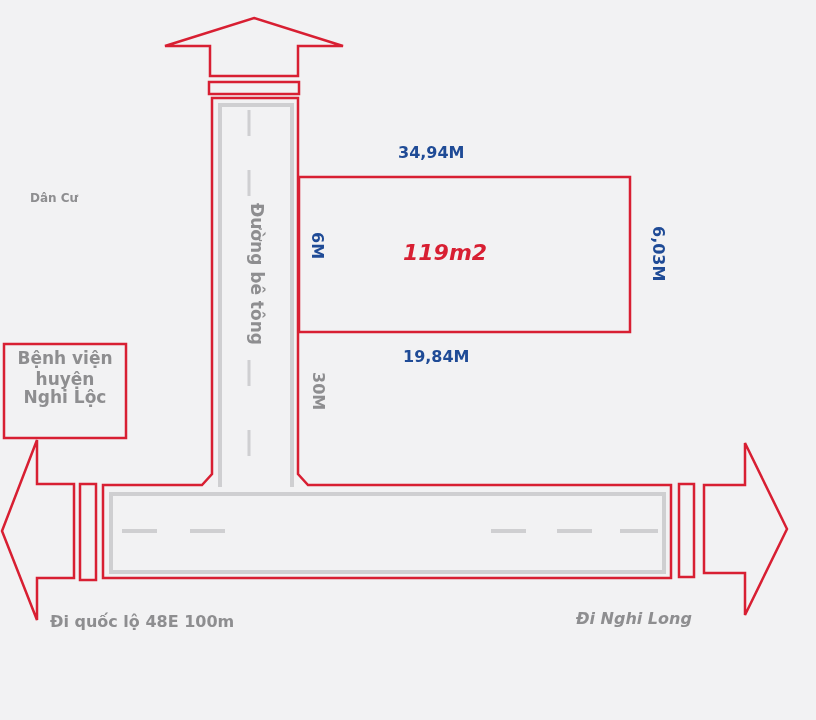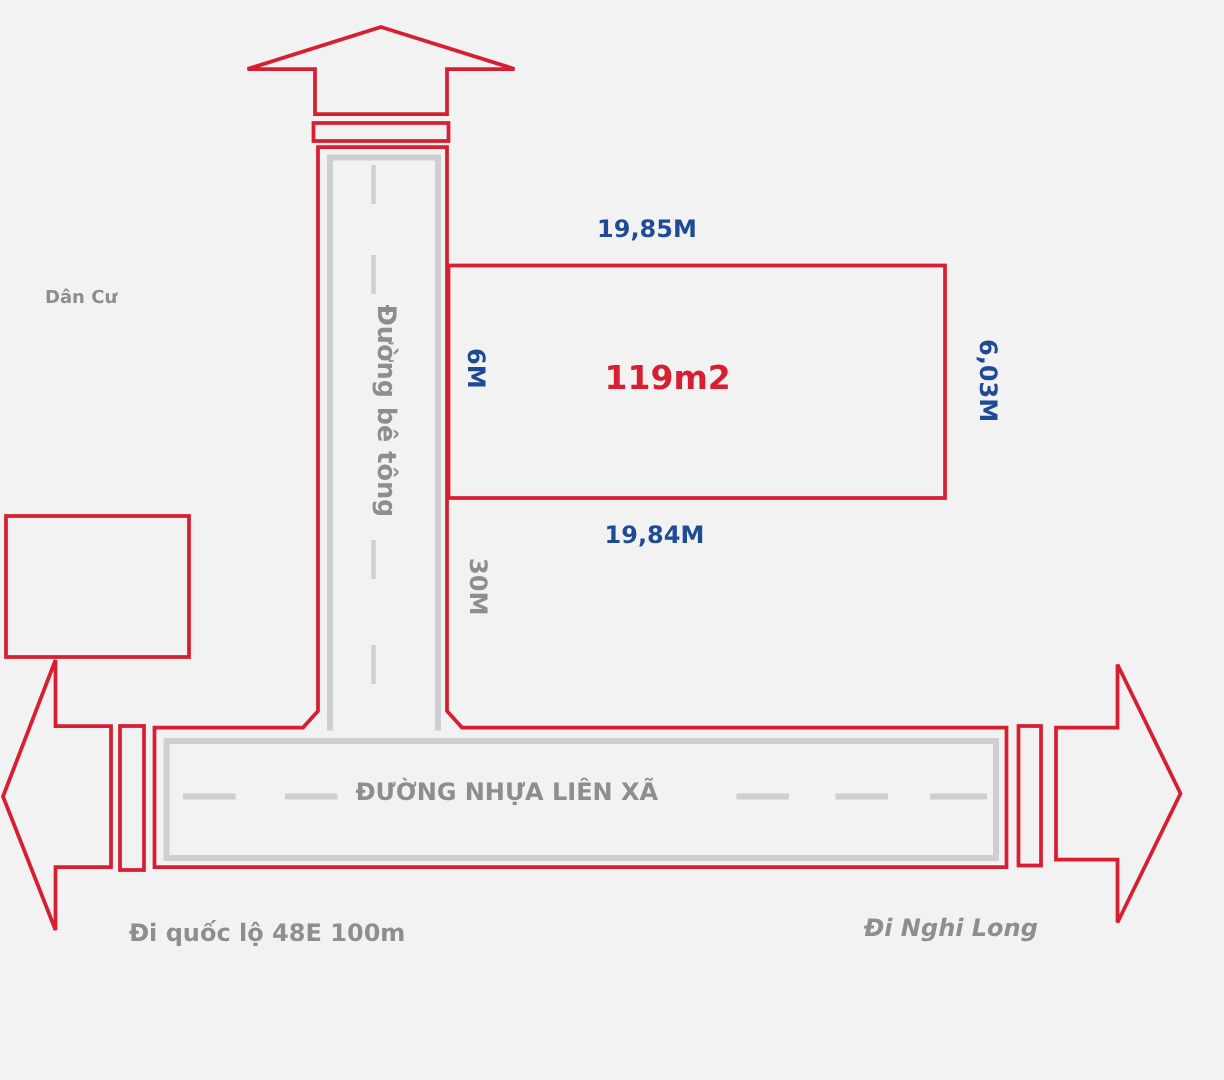--- a/index.html
+++ b/index.html
@@ -6,21 +6,21 @@
     body {
       width: 816px; height: 720px; overflow: hidden;
       background: #f2f2f3;
       font-family: "DejaVu Sans", "Liberation Sans", sans-serif;
     }
     .canvas { position: relative; width: 816px; height: 720px; }
     svg.diagram { position: absolute; left: 0; top: 0; }
     .lbl { position: absolute; white-space: nowrap; font-weight: bold; line-height: 1; }
     .gray { color: #8e8e90; }
     .blue { color: #1f4b96; }
-    .red  { color: #d81f32; }
+    .red  { color: #d81f32; font-style: italic; }
     .rot90 { transform-origin: left top; transform: rotate(90deg); }
   </style>
 </head>
 <body>
 
 <div class="canvas">
   <svg class="diagram" width="816" height="720" viewBox="0 0 816 720">
     <g fill="none" stroke-linejoin="miter">
 
       <polygon points="254,18 343,46 298,46 298,76 210,76 210,46 165,46" stroke="#d81f32" stroke-width="2.5"></polygon>
@@ -56,30 +56,34 @@
       <rect x="299" y="177" width="331" height="155" stroke="#d81f32" stroke-width="2.5"></rect>
 
       <rect x="4" y="344" width="122" height="94" stroke="#d81f32" stroke-width="2.5"></rect>
     </g>
   </svg>
 
   <span class="lbl gray" style="left:30px; top:192px; font-size:12px;">Dân Cư</span>
 
   <span class="lbl gray rot90" style="left:265px; top:203px; font-size:17px; font-weight:bold;">Đường bê tông</span>
 
-  <span class="lbl gray" style="left:237px; top:520px; font-size:16px;">ĐƯỜNG NHỰA LIÊN XÃ</span>
 
+  <div style="position:absolute; left:6px; top:348px; width:118px; text-align:center; font-weight:bold; font-size:17px; line-height:21px; color:#8e8e90;">
+    <div>Bệnh viện</div>
+    <div>huyện</div>
+    <div style="margin-top:-3px;">Nghi Lộc</div>
+  </div>
 
-  <span class="lbl gray" style="left:50px; top:614px; font-size:16px;margin-left:36px;">Đi quốc lộ 48E 100m</span>
+  <span class="lbl gray" style="left:50px; top:614px; font-size:16px;">Đi quốc lộ 48E 100m</span>
 
   <span class="lbl gray" style="left:576px; top:611px; font-size:16px;font-style:italic;">Đi Nghi Long</span>
 
   <span class="lbl gray rot90" style="left:326px; top:372px; font-size:16px;">30M</span>
 
-  <span class="lbl blue" style="left:398px; top:145px; font-size:16px;">19,85M</span>
+  <span class="lbl blue" style="left:398px; top:145px; font-size:16px;">34,94M</span>
 
   <span class="lbl blue" style="left:403px; top:349px; font-size:16px;text-align:right;">19,84M</span>
 
   <span class="lbl blue rot90" style="left:325px; top:232px; font-size:16px;">6M</span>
 
   <span class="lbl blue rot90" style="left:666px; top:226px; font-size:16px;">6,03M</span>
 
   <span class="lbl red" style="left:403px; top:242px; font-size:22px;">119m2</span>
 </div>
 

